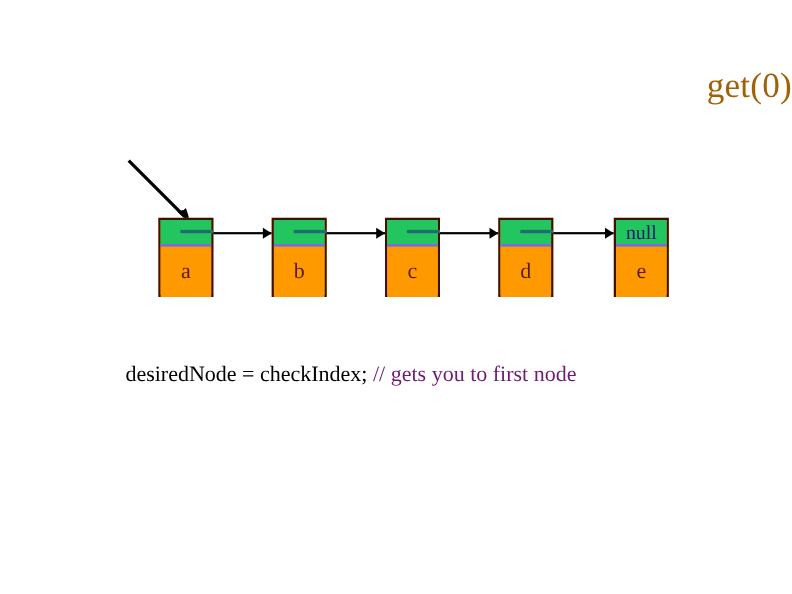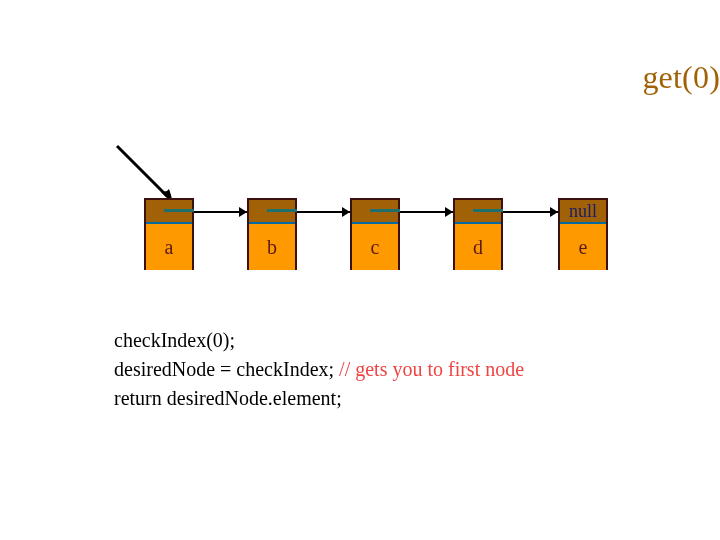--- a/index.html
+++ b/index.html
@@ -67,22 +67,22 @@
     top: 0;
     width: 50px;
     height: 72px;
     border: 2px solid #3d1010;
     box-sizing: border-box;
     background: #ff9900;
   }
   .node-link {
     position: relative;
     height: 24px;
-    background: #a16207;
-    border-bottom: 2px solid #0369a1;
+    background: #22c55e;
+    border-bottom: 2px solid #8b5cf6;
     box-sizing: border-box;
   }
   .node-link .stub {
     position: absolute;
     left: 18px;
     top: 9px;
     width: 30px;
     height: 3px;
     background: #1f6f6f;
   }
@@ -137,21 +137,21 @@
     top: 326px;
     width: 560px;
     font-size: 20px;
     line-height: 29px;
     color: #000000;
   }
   .code-line {
     white-space: nowrap;
   }
   .comment {
-    color: #ef4444;
+    color: #701a75;
   }
 </style>
 </head>
 <body>
 
 <div id="slide">
 
   <div id="title">get(0)</div>
 
 
@@ -213,18 +213,16 @@
     <div class="node" style="left:414px;">
       <div class="node-link">
         <span class="nulltext">null</span>
       </div>
       <div class="node-data">e</div>
     </div>
 
   </div>
 
   <div id="code-block">
-    <div class="code-line">checkIndex(0);</div>
     <div class="code-line"><span>desiredNode = checkIndex;</span> <span class="comment">// gets you to first node</span></div>
-    <div class="code-line">return desiredNode.element;</div>
   </div>
 
 </div>
 
 </body></html>

